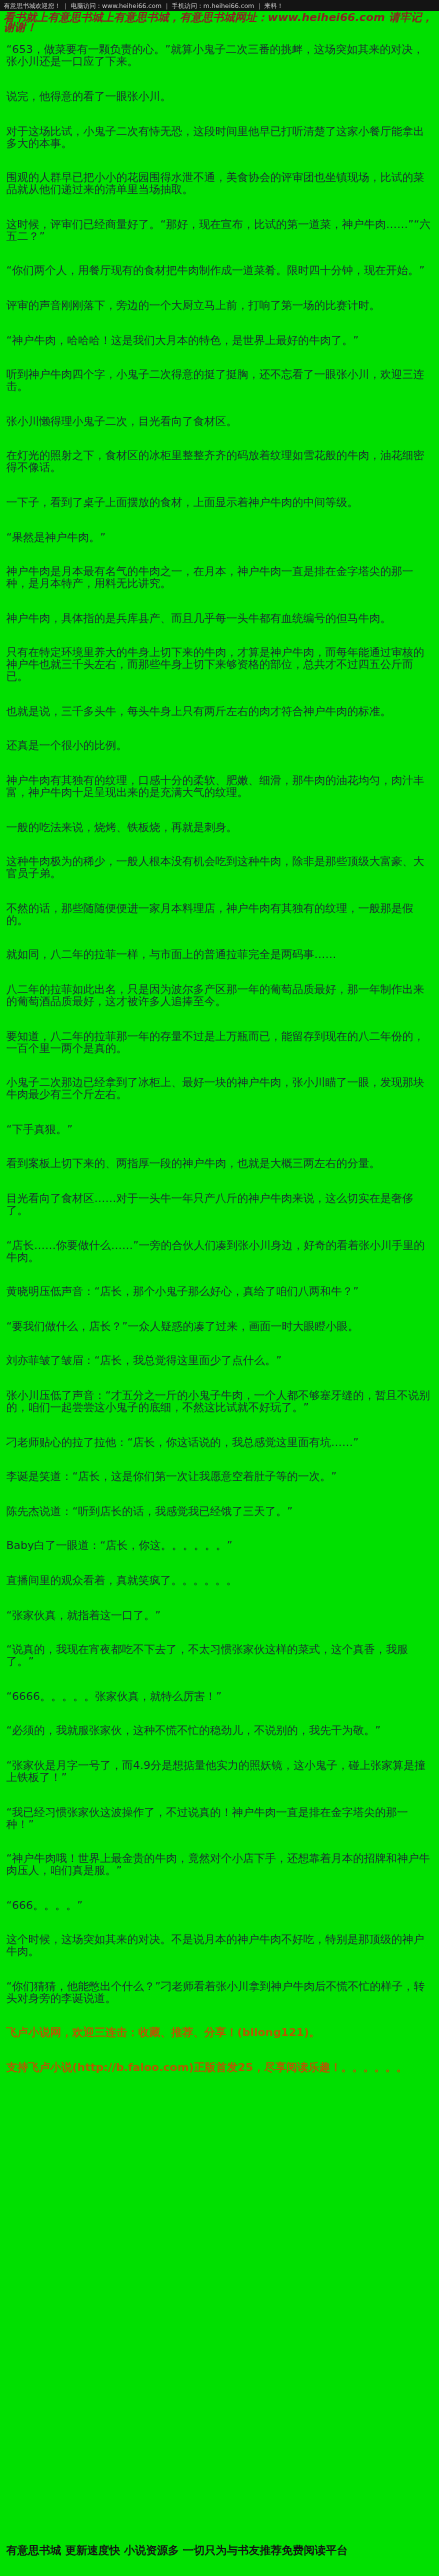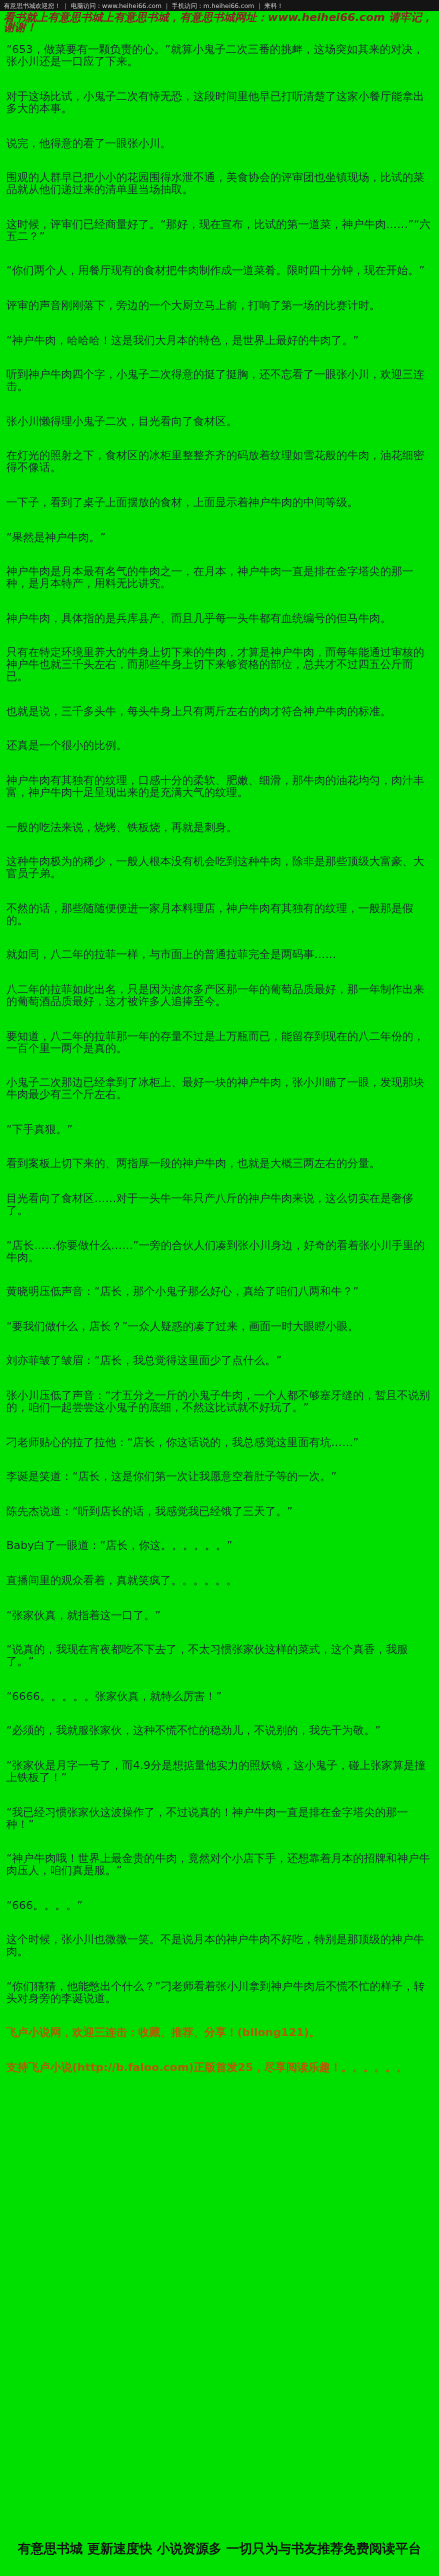--- a/index.html
+++ b/index.html
@@ -39,43 +39,43 @@
     line-height: 12px;
     color: #1c2733;
     word-break: break-all;
   }
   .novel p.orange {
     color: #b45a00;
     font-weight: bold;
   }
   .footer {
     margin-top: auto;
-    text-align: center;
-    font-size: 13px;
+    text-align: left;
+    font-size: 11px;
     font-weight: bold;
     color: #141414;
     padding: 25px 6.3px 17.6px 6.3px;
   }
 </style>
 </head>
 <body style="background: rgb(0, 224, 0);">
 
 <div class="topbar" style="background: rgb(20, 20, 20);">
   <span>有意思书城欢迎您！ ｜ 电脑访问：www.heihei66.com ｜ 手机访问：m.heihei66.com ｜ 来料！</span>
 </div>
 
 <div class="promo" style="color: rgb(139, 34, 34);">
   <span>看书就上有意思书城上有意思书城，有意思书城网址：www.heihei66.com 请牢记，谢谢！</span>
 </div>
 
 <div class="novel">
 
 <p>“653，做菜要有一颗负责的心。”就算小鬼子二次三番的挑衅，这场突如其来的对决，张小川还是一口应了下来。</p>
+    <p>说完，他得意的看了一眼张小川。</p>
     <p>对于这场比试，小鬼子二次有恃无恐，这段时间里他早已打听清楚了这家小餐厅能拿出多大的本事。</p>
-    <p>说完，他得意的看了一眼张小川。</p>
     <p>围观的人群早已把小小的花园围得水泄不通，美食协会的评审团也坐镇现场，比试的菜品就从他们递过来的清单里当场抽取。</p>
     <p>这时候，评审们已经商量好了。“那好，现在宣布，比试的第一道菜，神户牛肉……”“六五二？”</p>
     <p>“你们两个人，用餐厅现有的食材把牛肉制作成一道菜肴。限时四十分钟，现在开始。”</p>
     <p>评审的声音刚刚落下，旁边的一个大厨立马上前，打响了第一场的比赛计时。</p>
     <p>“神户牛肉，哈哈哈！这是我们大月本的特色，是世界上最好的牛肉了。”</p>
     <p>听到神户牛肉四个字，小鬼子二次得意的挺了挺胸，还不忘看了一眼张小川，欢迎三连击。</p>
     <p>张小川懒得理小鬼子二次，目光看向了食材区。</p>
     <p>在灯光的照射之下，食材区的冰柜里整整齐齐的码放着纹理如雪花般的牛肉，油花细密得不像话。</p>
     <p>一下子，看到了桌子上面摆放的食材，上面显示着神户牛肉的中间等级。</p>
     <p>“果然是神户牛肉。”</p>
@@ -106,21 +106,21 @@
     <p>Baby白了一眼道：“店长，你这。。。。。。”</p>
     <p>直播间里的观众看着，真就笑疯了。。。。。。</p>
     <p>“张家伙真，就指着这一口了。”</p>
     <p>“说真的，我现在宵夜都吃不下去了，不太习惯张家伙这样的菜式，这个真香，我服了。”</p>
     <p>“6666。。。。。张家伙真，就特么厉害！”</p>
     <p>“必须的，我就服张家伙，这种不慌不忙的稳劲儿，不说别的，我先干为敬。”</p>
     <p>“张家伙是月字一号了，而4.9分是想掂量他实力的照妖镜，这小鬼子，碰上张家算是撞上铁板了！”</p>
     <p>“我已经习惯张家伙这波操作了，不过说真的！神户牛肉一直是排在金字塔尖的那一种！”</p>
     <p>“神户牛肉哦！世界上最金贵的牛肉，竟然对个小店下手，还想靠着月本的招牌和神户牛肉压人，咱们真是服。”</p>
     <p>“666。。。。”</p>
-    <p>这个时候，张小川也微微一笑。不是说月本的神户牛肉不好吃，特别是那顶级的神户牛肉。</p>
+    <p>这个时候，这场突如其来的对决。不是说月本的神户牛肉不好吃，特别是那顶级的神户牛肉。</p>
     <p>“你们猜猜，他能憋出个什么？”刁老师看着张小川拿到神户牛肉后不慌不忙的样子，转头对身旁的李诞说道。</p>
     <p class="orange">飞卢小说网，欢迎三连击：收藏、推荐、分享！(bllong121)。</p>
     <p class="orange">支持飞卢小说(http://b.faloo.com)正版首发25，尽享阅读乐趣！。。。。。。</p>
   </div>
 
 <div class="footer">
   <span>有意思书城 更新速度快 小说资源多 一切只为与书友推荐免费阅读平台</span>
 </div>
 
 

